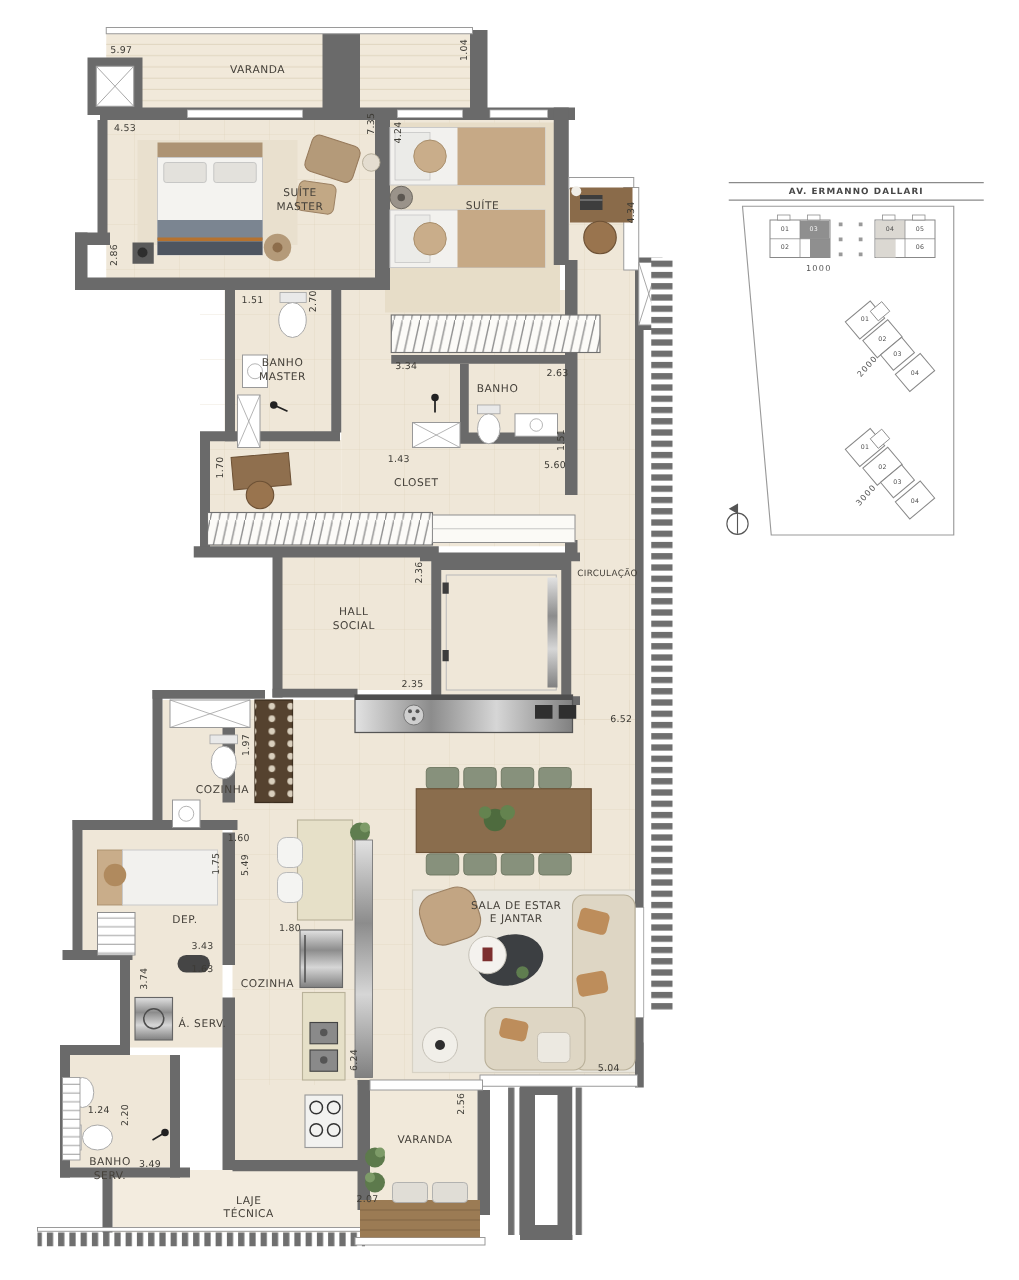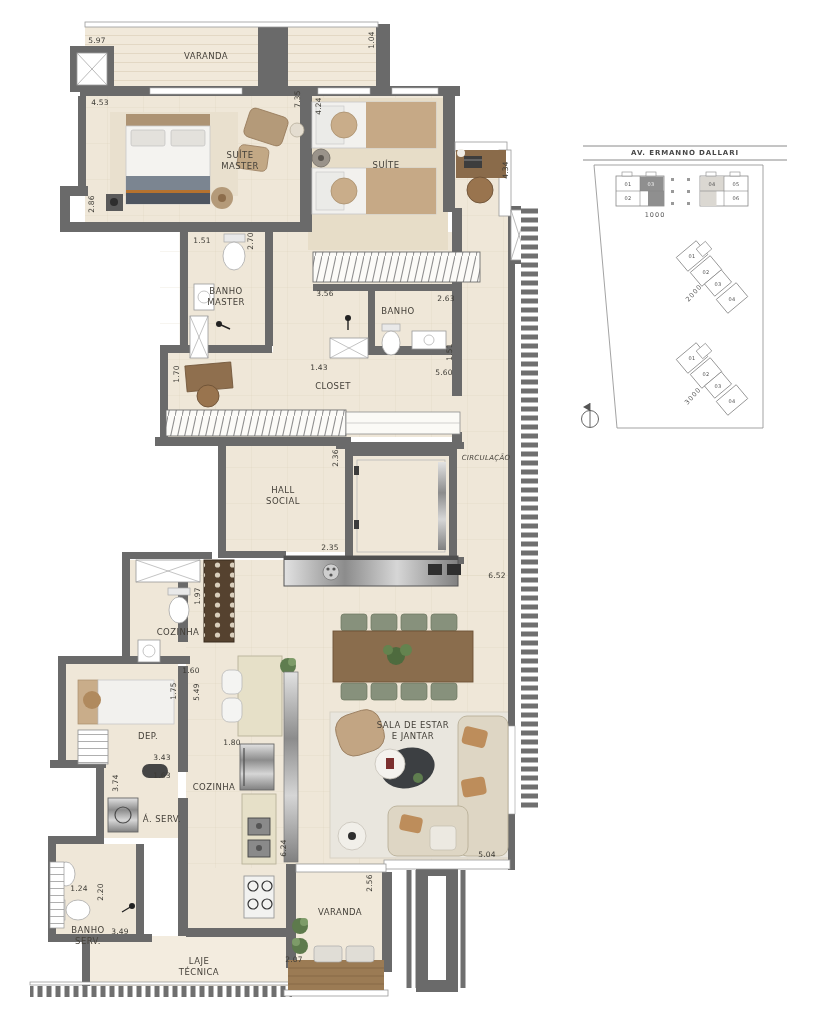--- a/index.html
+++ b/index.html
@@ -2,21 +2,21 @@
 <html><head>
 <meta charset="utf-8">
 <style>
   html,body{margin:0;padding:0;background:#fff;}
   .stage{position:relative;width:815px;height:1024px;background:#fff;overflow:hidden;
          font-family:"DejaVu Sans", sans-serif;}
   .stage svg{position:absolute;left:0;top:0;}
   .lab{position:absolute;transform:translate(-50%,-50%);white-space:pre-line;text-align:center;
        color:#45413a;pointer-events:none;}
   .rl{font-size:8.5px;letter-spacing:.45px;line-height:1.3;}
-  .rl.sm{font-size:7px;letter-spacing:.3px;font-style:italic;}
+  .rl.sm{font-size:7px;letter-spacing:.3px;}
   .dm{font-size:7.5px;color:#3d3b35;letter-spacing:.2px;white-space:nowrap;}
   .v{transform:translate(-50%,-50%) rotate(-90deg);}
   .street{font-size:7px;font-weight:bold;color:#474747;letter-spacing:.9px;white-space:nowrap;text-align:center;}
   .bn{font-size:6.5px;color:#555;letter-spacing:1px;}
   .r48{transform:translate(-50%,-50%) rotate(-48deg);}
   .un{font-size:5px;color:#4f4f4f;letter-spacing:.3px;}
   .un.dk{color:#f2f2f2;}
 </style>
 </head>
 <body>
@@ -461,21 +461,21 @@
 <div>
   <span class="lab dm" style="left:97px;top:40px">5.97</span>
   <span class="lab dm v" style="left:371px;top:40px">1.04</span>
   <span class="lab dm" style="left:100px;top:102px">4.53</span>
   <span class="lab dm v" style="left:297px;top:99px">7.35</span>
   <span class="lab dm v" style="left:318px;top:106px">4.24</span>
   <span class="lab dm v" style="left:505px;top:170px">4.34</span>
   <span class="lab dm v" style="left:91px;top:204px">2.86</span>
   <span class="lab dm" style="left:202px;top:240px">1.51</span>
   <span class="lab dm v" style="left:250px;top:241px">2.70</span>
-  <span class="lab dm" style="left:325px;top:293px">3.56</span>
+  <span class="lab dm" style="left:325px;top:293px">3.34</span>
   <span class="lab dm" style="left:446px;top:298px">2.63</span>
   <span class="lab dm" style="left:319px;top:367px">1.43</span>
   <span class="lab dm v" style="left:449px;top:352px">1.51</span>
   <span class="lab dm" style="left:444px;top:372px">5.60</span>
   <span class="lab dm v" style="left:176px;top:374px">1.70</span>
   <span class="lab dm v" style="left:335px;top:458px">2.36</span>
   <span class="lab dm" style="left:330px;top:547px">2.35</span>
   <span class="lab dm" style="left:497px;top:575px">6.52</span>
   <span class="lab dm v" style="left:197px;top:596px">1.97</span>
   <span class="lab dm" style="left:191px;top:670px">1.60</span>

